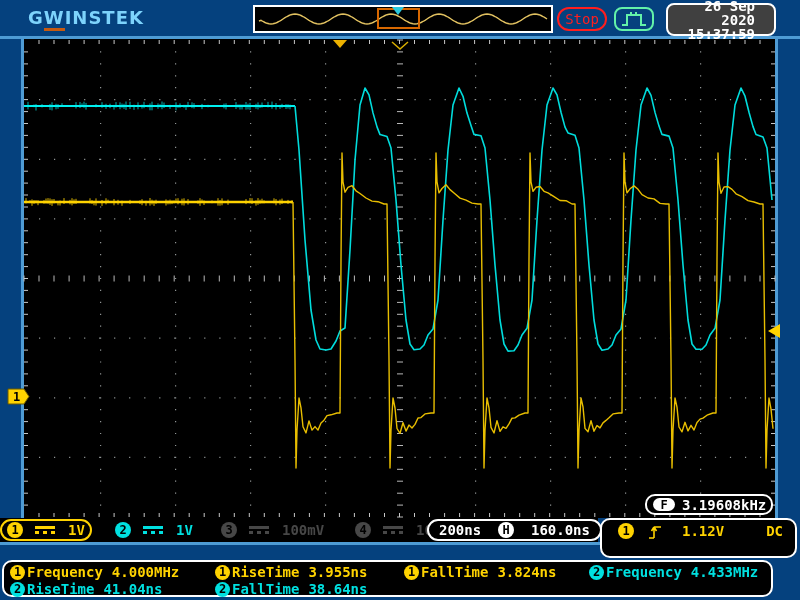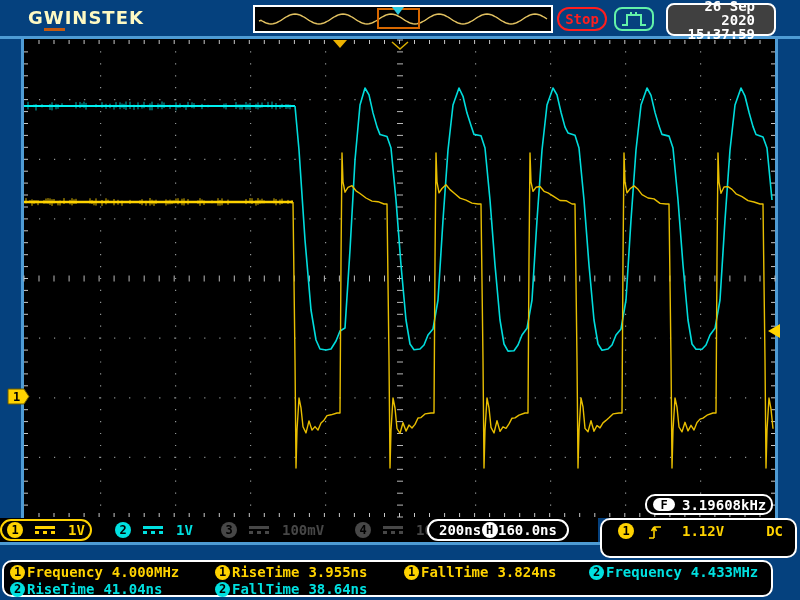--- a/index.html
+++ b/index.html
@@ -1,29 +1,29 @@
 <!DOCTYPE html>
 <html><head>
 <meta charset="utf-8">
 <style>
   html,body{margin:0;padding:0}
   body{width:800px;height:600px;position:relative;overflow:hidden;
        background:#05417E;font-family:"DejaVu Sans Mono",monospace;
        -webkit-font-smoothing:none}
   
-  .logo{position:absolute;left:28px;top:7px;z-index:5;color:#fef9c3;
+  .logo{position:absolute;left:28px;top:7px;z-index:5;color:#7dd3fc;
         font-family:"DejaVu Sans",sans-serif;font-weight:bold;font-size:18px;letter-spacing:1px}
   .logo .lw{border-bottom:3px solid #C55A11}
   .preview{position:absolute;left:253px;top:5px;width:300px;height:28px;background:#000;
            border:2px solid #fff;box-sizing:border-box;z-index:5}
   .pwin{position:absolute;left:122px;top:1px;width:43px;height:21px;border:2px solid #D86800;box-sizing:border-box}
   .ptri{position:absolute;left:137px;top:0;width:0;height:0;border-left:6px solid transparent;
         border-right:6px solid transparent;border-top:8px solid #2BC9DC}
   .stopbtn{position:absolute;left:557px;top:7px;width:50px;height:24px;border:2px solid #FF1E1E;
-           border-radius:12px;color:#FF1E1E;font-weight:bold;font-size:14px;display:flex;
+           border-radius:12px;color:#FF1E1E;font-weight:normal;font-size:14px;display:flex;
            align-items:center;justify-content:center;box-sizing:border-box;z-index:5}
   .pulsebtn{position:absolute;left:614px;top:7px;width:40px;height:24px;border:2px solid #63F2A9;
             border-radius:8px;box-sizing:border-box;display:flex;align-items:center;
             justify-content:center;z-index:5}
   .datetime{position:absolute;left:666px;top:3px;width:110px;height:33px;background:#404040;
             border:2px solid #fff;border-radius:8px;box-sizing:border-box;color:#fff;font-size:14px;
             font-weight:bold;text-align:right;padding:0 19px;line-height:14px;display:flex;
             flex-direction:column;justify-content:center;z-index:5}
   
   #scope{position:absolute;left:0;top:0;z-index:1}
@@ -36,21 +36,21 @@
   .statusrow{position:absolute;left:0;top:518px;width:598px;height:24px;background:#000;z-index:3}
   .chgrp{position:absolute;top:1px;height:22px;display:flex;align-items:center;box-sizing:border-box;
          border:2px solid transparent;border-radius:11px;padding:0 5px}
   .chgrp.selected{border-color:var(--c)}
   .ccirc{width:16px;height:16px;border-radius:50%;background:var(--c);color:#000;font-size:12px;
          font-weight:bold;display:flex;align-items:center;justify-content:center;flex:none}
   .dcsym{width:20px;margin-left:12px;display:flex;flex-direction:column;gap:2px}
   .dcsym i{display:block;height:3px;background:var(--c)}
   .dcsym i.dash{background:repeating-linear-gradient(90deg,var(--c) 0 4px,transparent 4px 8px)}
   .cvolts{color:var(--c);font-size:14px;font-weight:bold;margin-left:13px}
-  .timebase{position:absolute;left:427px;top:519px;width:142px;height:22px;border:2px solid #fff;
+  .timebase{position:absolute;left:427px;top:519px;width:175px;height:22px;border:2px solid #fff;
             border-radius:11px;box-sizing:border-box;display:flex;align-items:center;
             justify-content:space-between;color:#fff;font-size:14px;font-weight:bold;
             padding:0 10px;background:#000;z-index:3}
   .hcirc{width:16px;height:16px;border-radius:50%;background:#fff;color:#000;font-weight:bold;
          font-size:12px;display:flex;align-items:center;justify-content:center}
   .trigbox{position:absolute;left:600px;top:518px;width:197px;height:40px;background:#000;
            border:2px solid #fff;border-radius:10px;box-sizing:border-box;z-index:3;display:flex;
            align-items:flex-start;padding:3px 12px 0 16px;color:#FFD300;font-size:14px;font-weight:bold}
   .tcirc{width:16px;height:16px;border-radius:50%;background:#FFD300;color:#000;font-size:12px;
          font-weight:bold;display:flex;align-items:center;justify-content:center;margin-right:14px}

